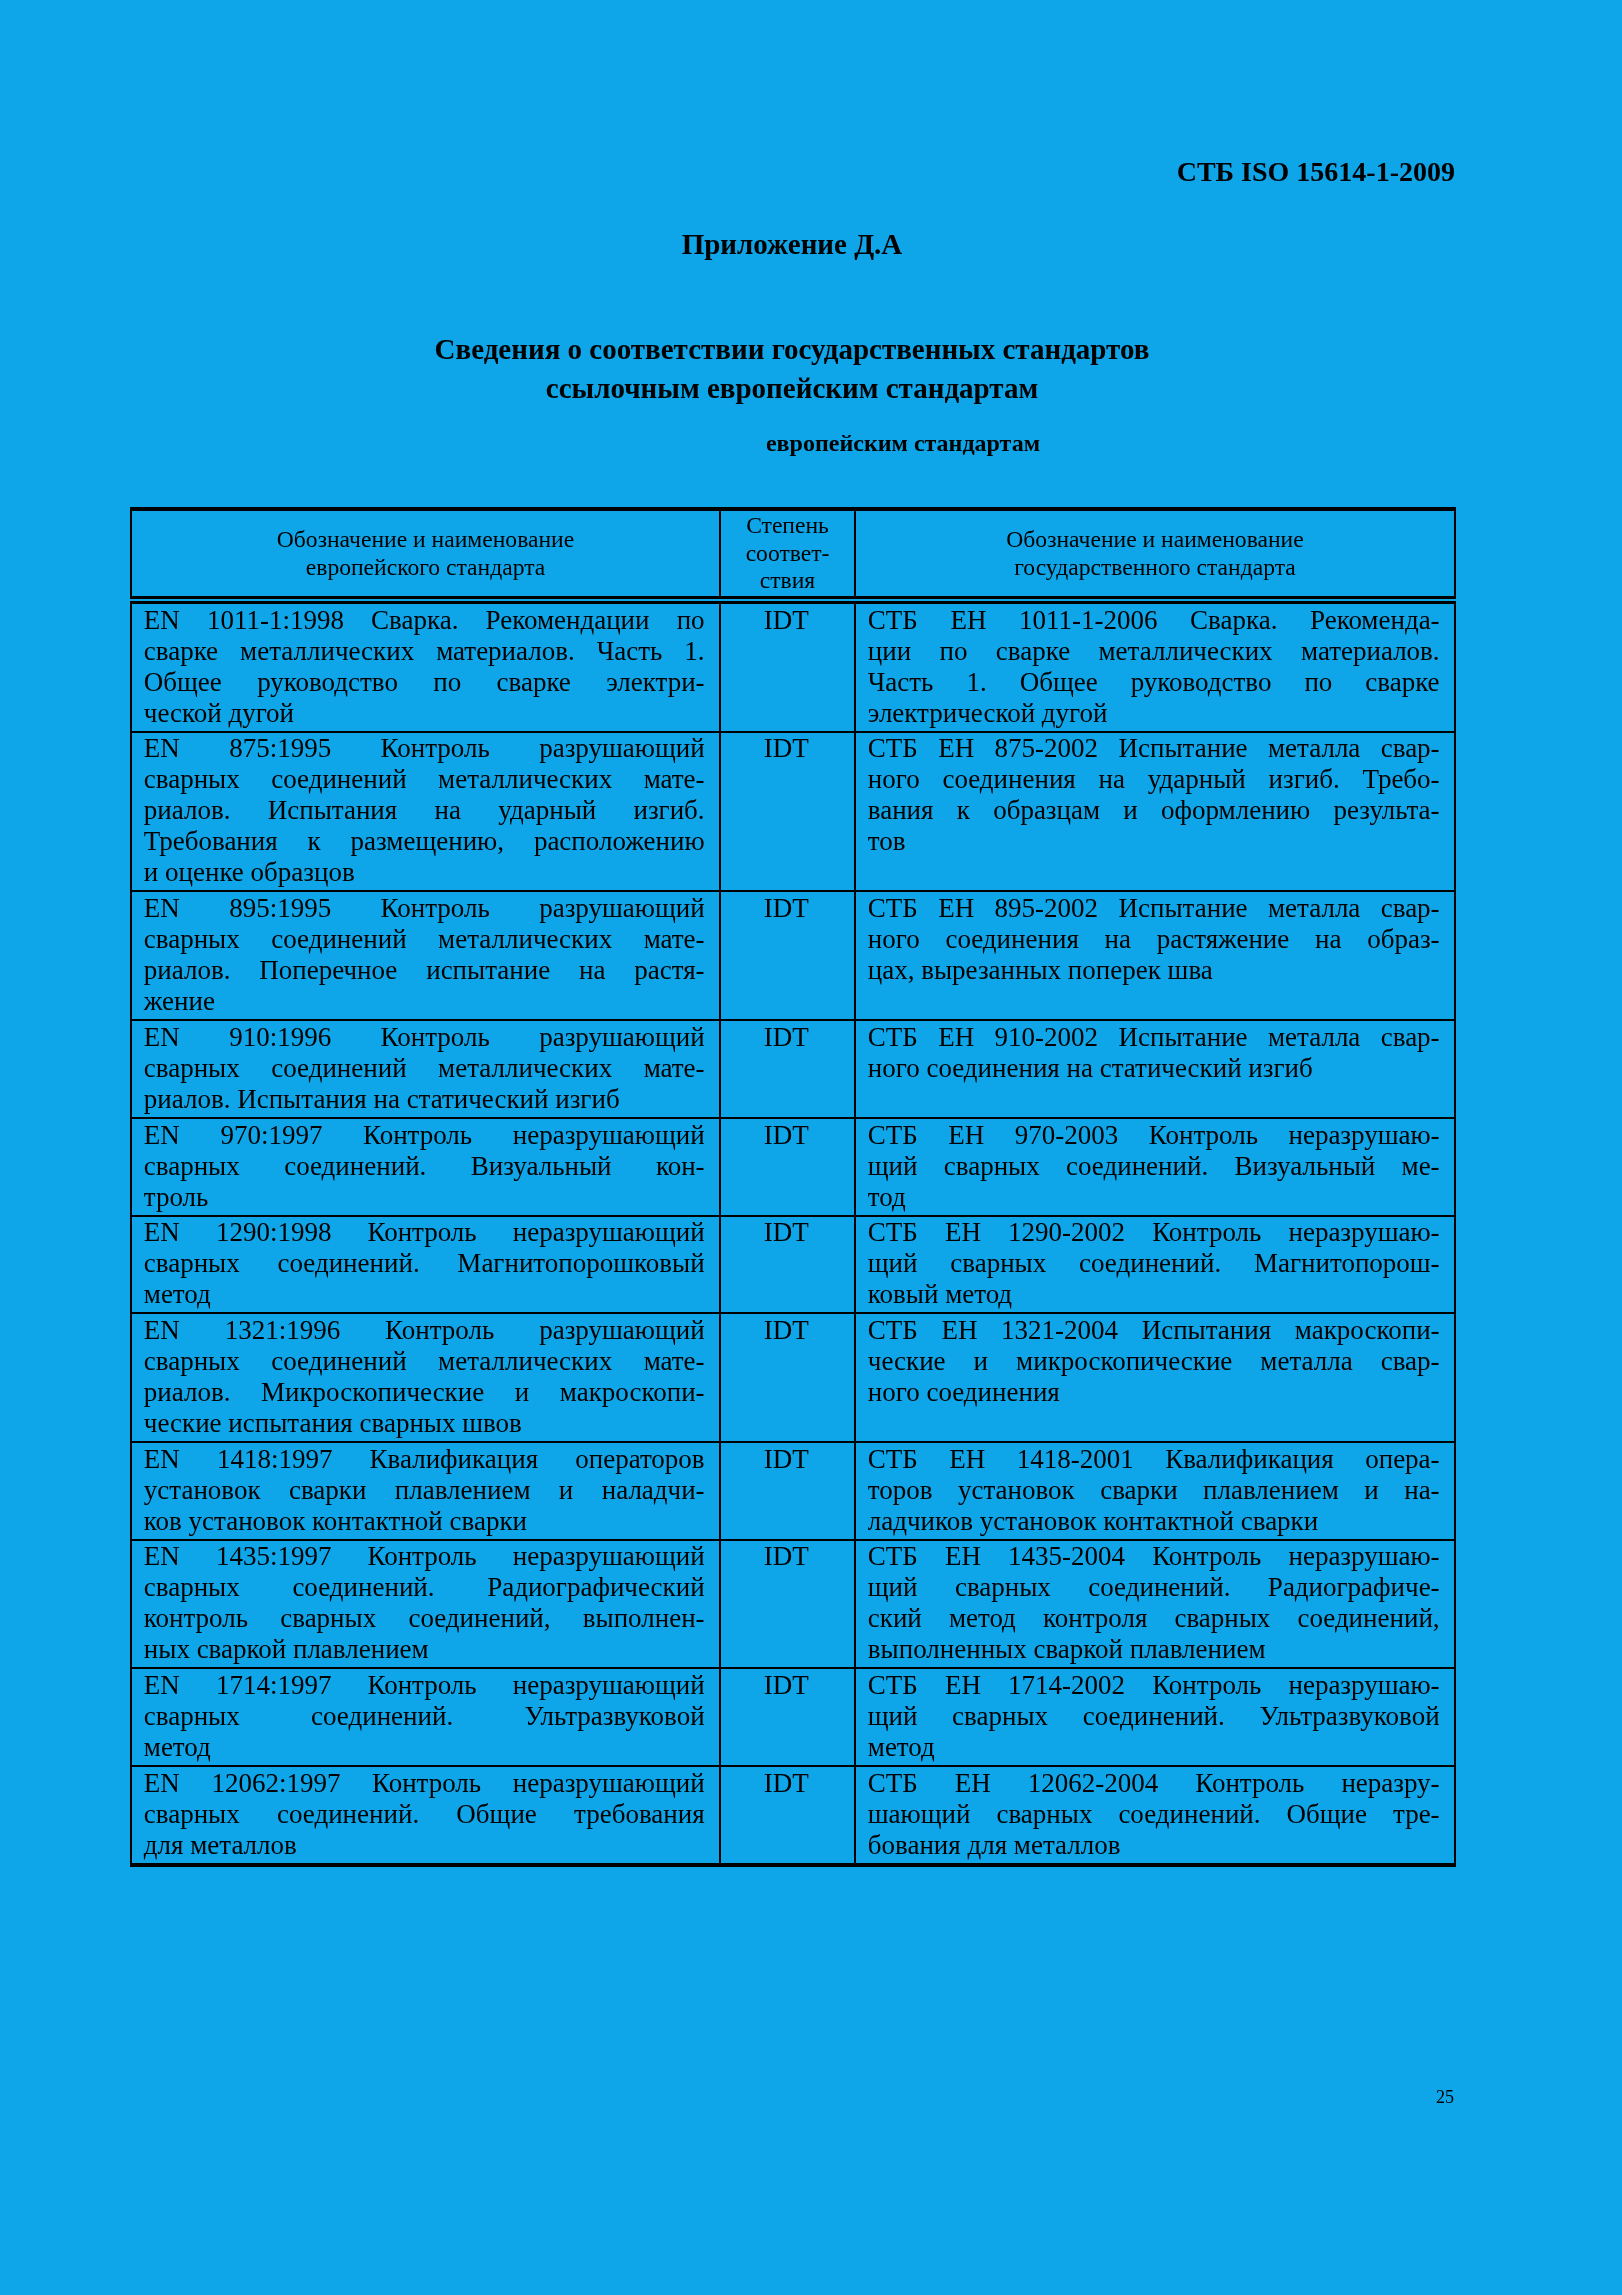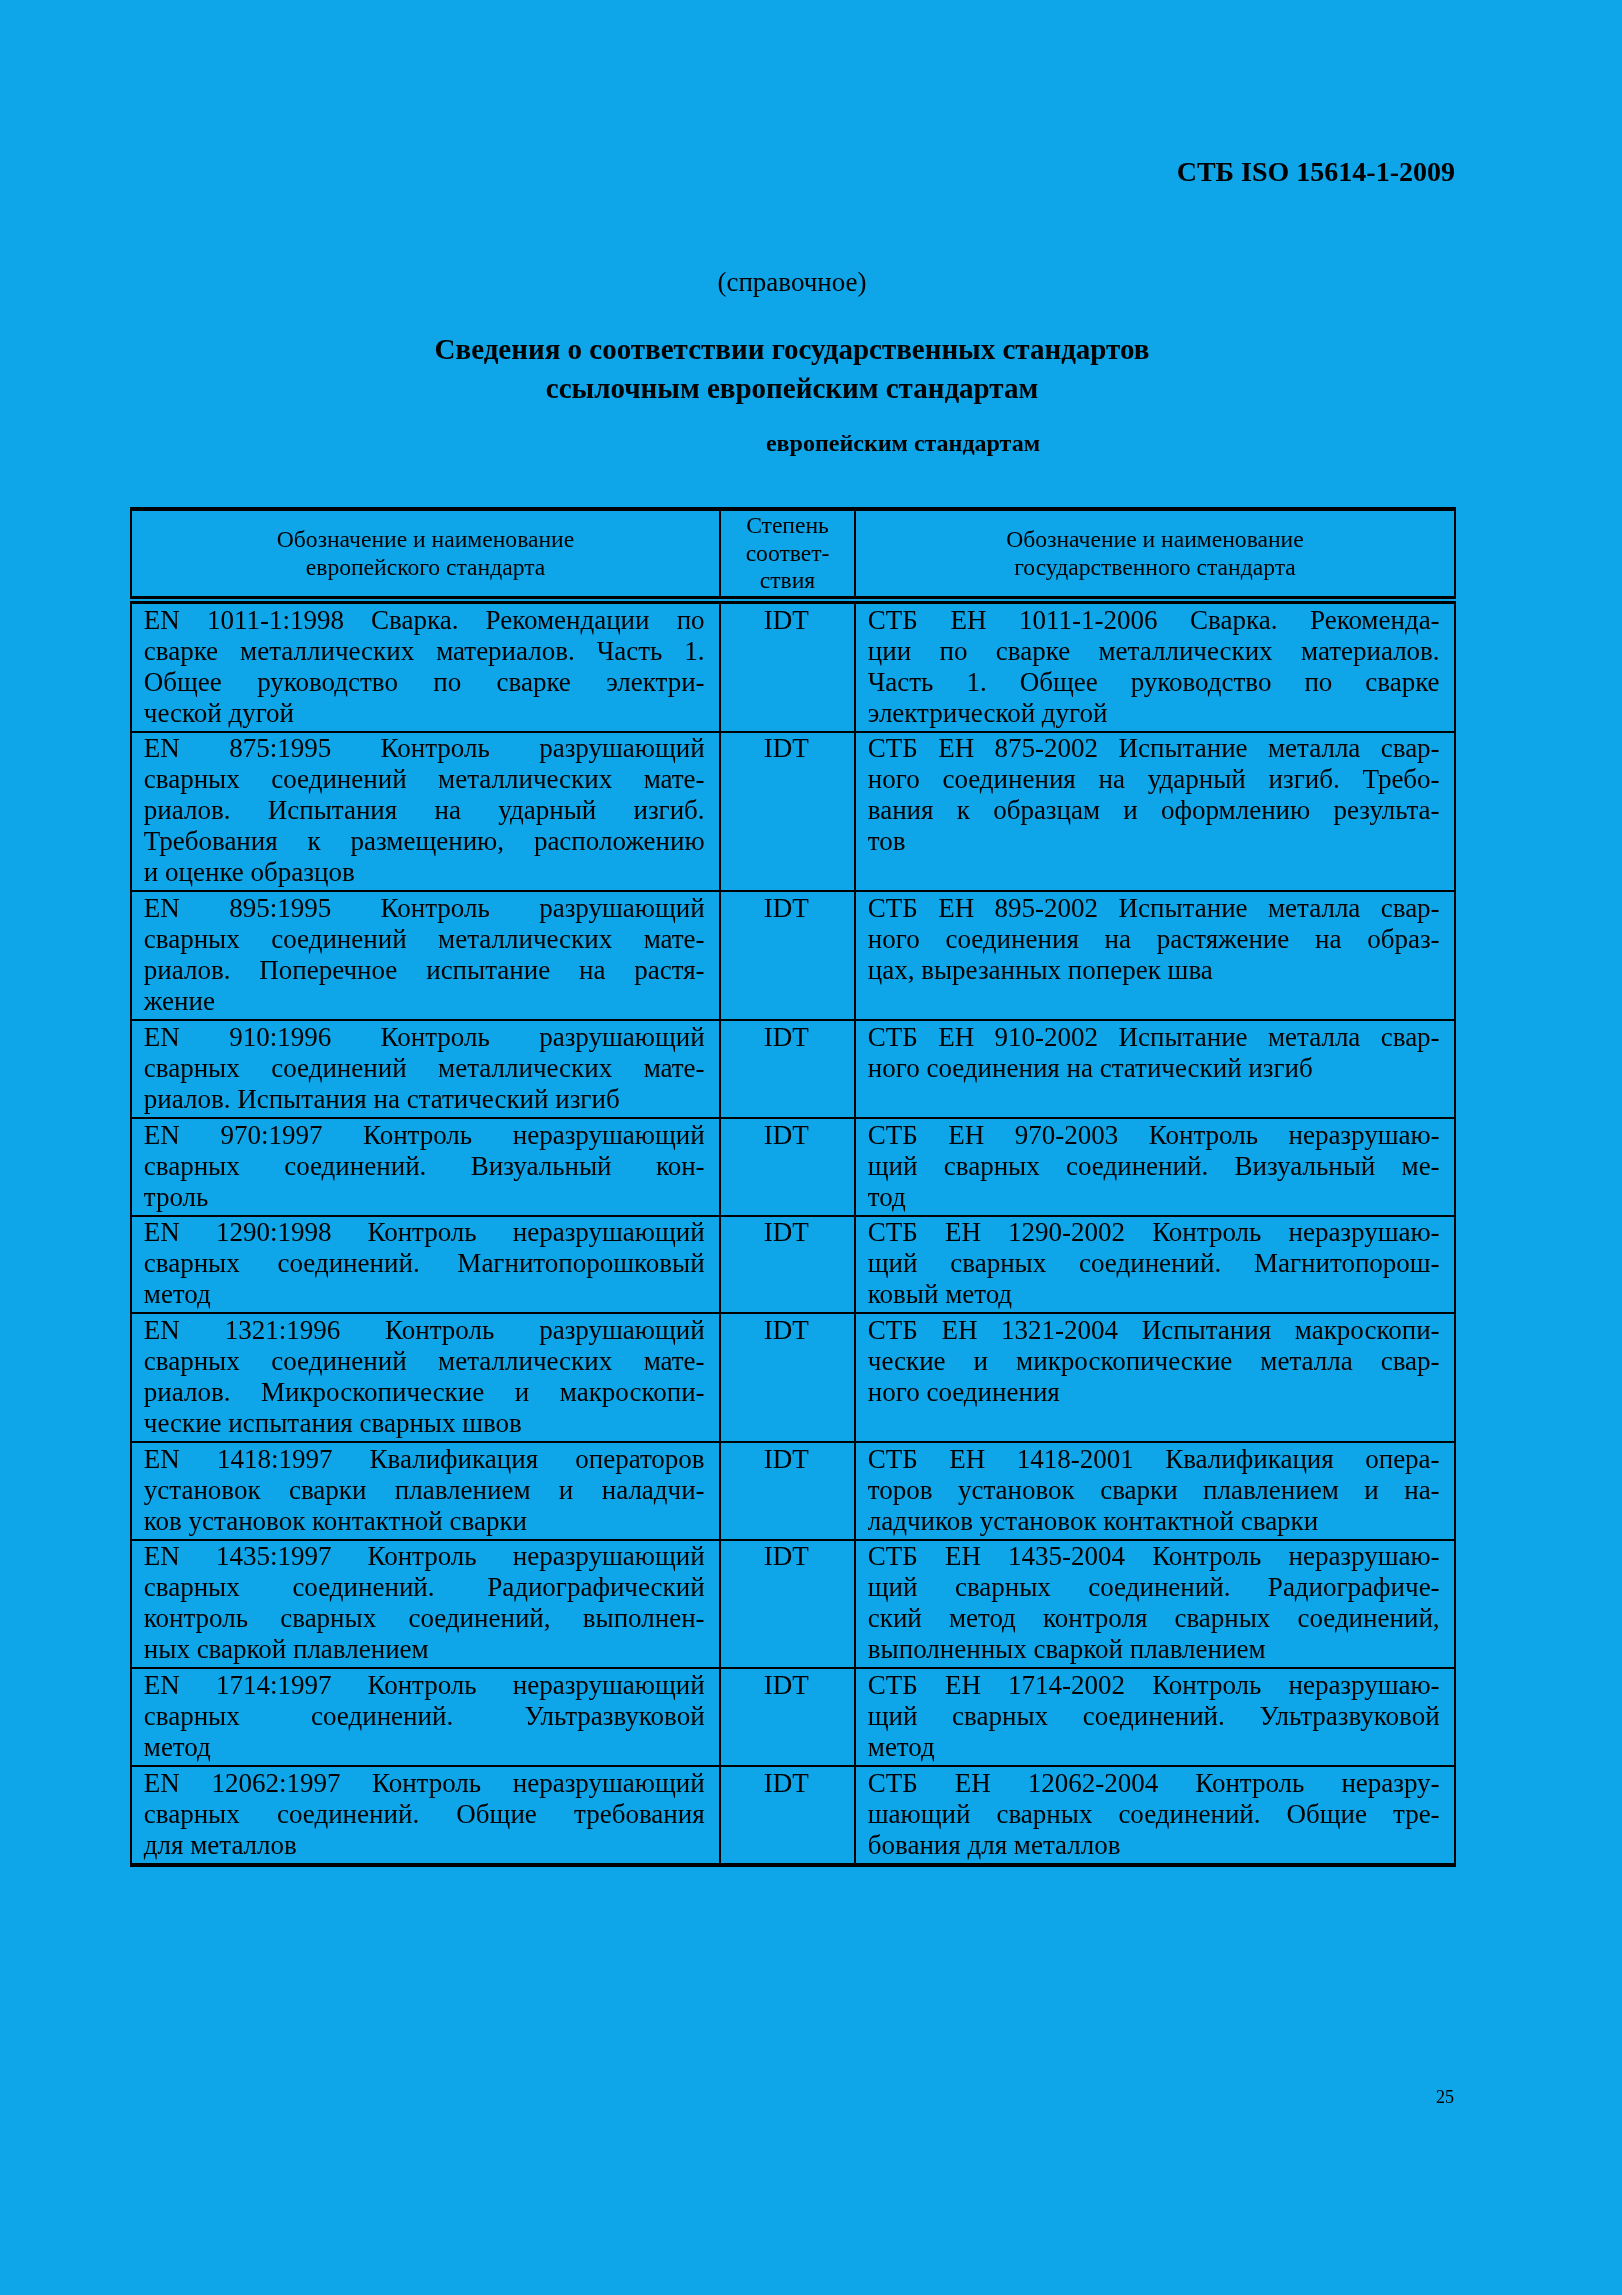--- a/index.html
+++ b/index.html
@@ -115,21 +115,21 @@
     font-size: 18px;
   }
 </style>
 </head>
 <body>
 
 <div class="page">
 
   <div class="doc-code">СТБ ISO 15614-1-2009</div>
 
-  <div class="appendix-subtitle">(справочное)</div>
+  <div class="appendix-title">Приложение Д.А</div>
 
   <div class="section-title">
     <span>Сведения о соответствии государственных стандартов</span><br>
     <span>ссылочным европейским стандартам</span>
   </div>
 
   <div class="table-caption">
     <span class="cap-line2">европейским стандартам</span>
   </div>
 

